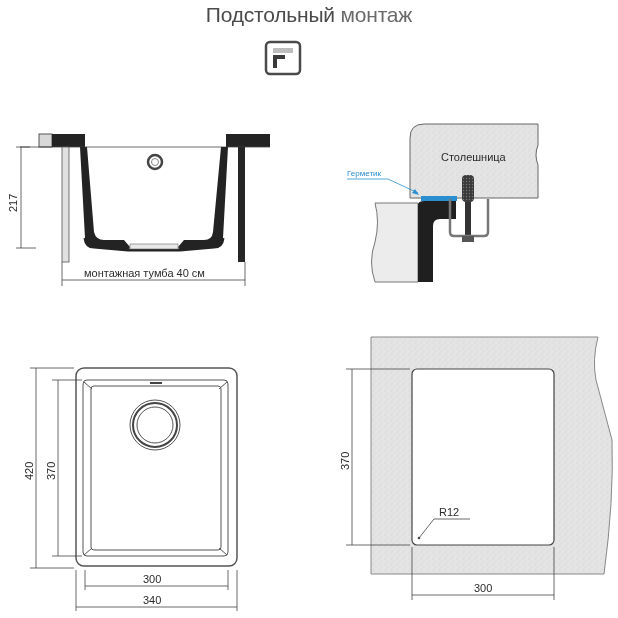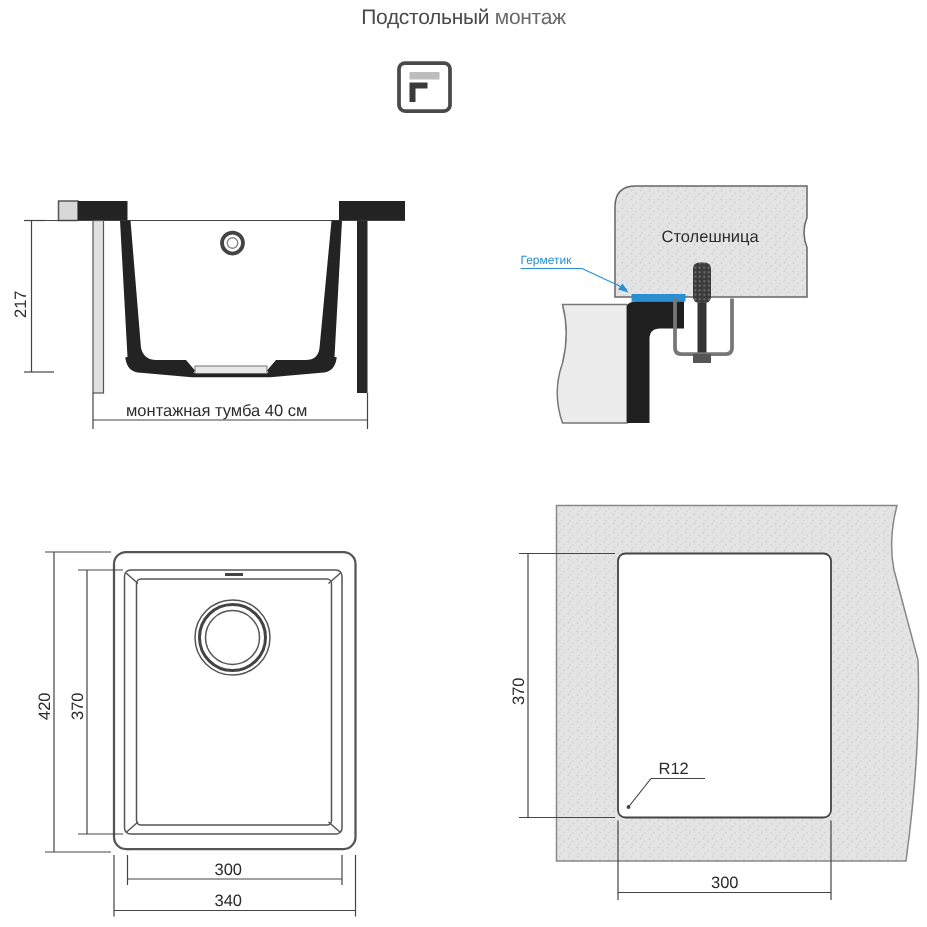--- a/index.html
+++ b/index.html
@@ -1,19 +1,19 @@
 <!DOCTYPE html>
 <html><head>
   <meta charset="utf-8">
   <style>
     html, body { margin: 0; padding: 0; background: #ffffff; }
     body { width: 618px; height: 618px; position: relative; overflow: hidden;
            font-family: "Liberation Sans", "DejaVu Sans", sans-serif; color: #333; }
     .title { position: absolute; left: 0; width: 618px; top: 3px; text-align: center;
-             font-size: 14px; color: #4a4a4a; letter-spacing: -0.2px; }
+             font-size: 21px; color: #4a4a4a; letter-spacing: -0.2px; }
     .title .light { color: #6a6a6a; }
     .mount-icon { position: absolute; left: 264px; top: 40px; width: 38px; height: 36px; }
     svg.diagram { position: absolute; left: 0; top: 0; }
     .lbl { font-family: "Liberation Sans", "DejaVu Sans", sans-serif; fill: #2b2b2b; }
   </style>
 </head>
 <body>
 
 <div class="title">
   <span>Подстольный</span>

